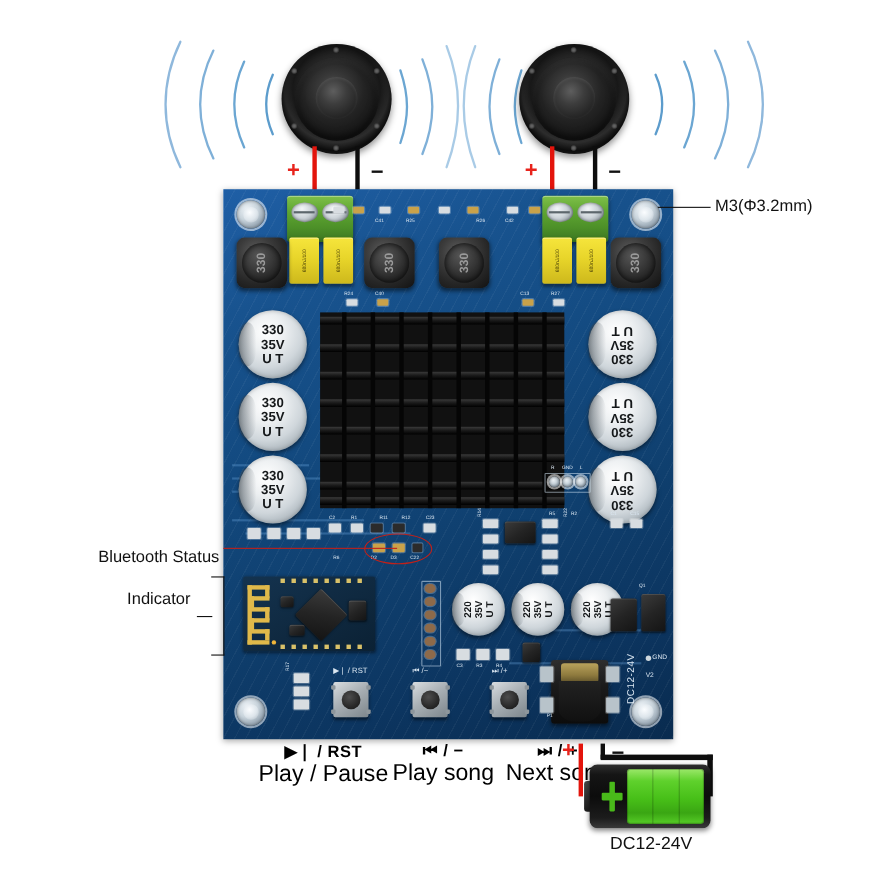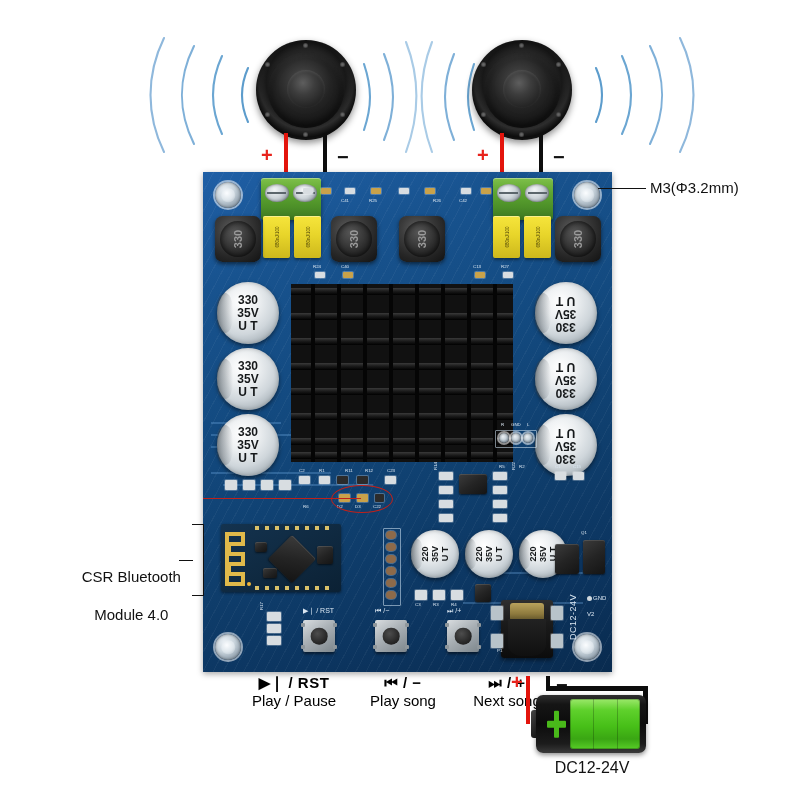--- a/index.html
+++ b/index.html
@@ -147,21 +147,21 @@
   .bat-seg{position:absolute;top:0;bottom:0;width:1px;background:rgba(0,0,0,.22);}
   .bat-cap{position:absolute;left:-5px;top:26%;width:9px;height:48%;border-radius:3px 0 0 3px;
     background:linear-gradient(180deg,#474747,#1d1d1d);}
   .bat-plus{position:absolute;left:10%;top:50%;transform:translateY(-50%);width:17%;height:46%;}
   .bat-plus:before,.bat-plus:after{content:"";position:absolute;background:#49b91a;border-radius:1px;}
   .bat-plus:before{left:36%;top:0;width:28%;height:100%;}
   .bat-plus:after{left:0;top:36%;width:100%;height:28%;}
 
   .btnrow{position:absolute;text-align:center;font-size:14px;}
   .btnrow .ic{font-size:15px;font-weight:bold;letter-spacing:.5px;}
-  .btnrow .nm{font-size:15px;}
+  .btnrow .nm{font-size:21px;}
 
   .ellipse{position:absolute;border:1.6px solid #c0211a;border-radius:50%;}
 </style>
 </head>
 <body>
 
 <div id="stage">
 
   <div class="waves abs" style="left:150px;top:30px;">
     <svg width="120" height="130" viewBox="0 0 120 130">
@@ -526,30 +526,30 @@
     <span class="silk" style="left:390px;top:424px;font-size:6px;">GND</span>
     <span style="position:absolute;left:384px;top:424px;width:5px;height:5px;border-radius:50%;background:#cfd8de;"></span>
     <span class="silk" style="left:384px;top:440px;font-size:6px;">V2</span>
 
   </div>
 
   <div class="leader" style="left:598px;top:188px;width:48px;"></div>
   <span class="lbl" style="left:650px;top:178px;">M3(Φ3.2mm)</span>
 
   <div class="leader red" style="left:203px;top:498px;width:158px;"></div>
+  <div class="lbl ctr" style="left:66px;top:478px;width:140px;">
+    <span>Bluetooth Status</span><br>
+    <span>Indicator</span>
+  </div>
 
   <div class="abs" style="left:192px;top:524px;width:12px;height:72px;">
     <div style="position:absolute;right:0;top:0;width:1px;height:72px;background:#111;"></div>
     <div style="position:absolute;right:0;top:0;width:12px;height:1px;background:#111;"></div>
     <div style="position:absolute;right:0;bottom:0;width:12px;height:1px;background:#111;"></div>
     <div style="position:absolute;right:11px;top:36px;width:14px;height:1px;background:#111;"></div>
-  </div>
-  <div class="lbl ctr" style="left:58px;top:548px;width:130px;">
-    <span>CSR Bluetooth</span><br>
-    <span>Module 4.0</span>
   </div>
 
   <div class="btnrow" style="left:234px;top:674px;width:120px;">
     <div class="ic">▶❘ / RST</div>
     <div class="nm">Play / Pause</div>
   </div>
   <div class="btnrow" style="left:348px;top:674px;width:110px;">
     <div class="ic">⏮ / −</div>
     <div class="nm">Play song</div>
   </div>

